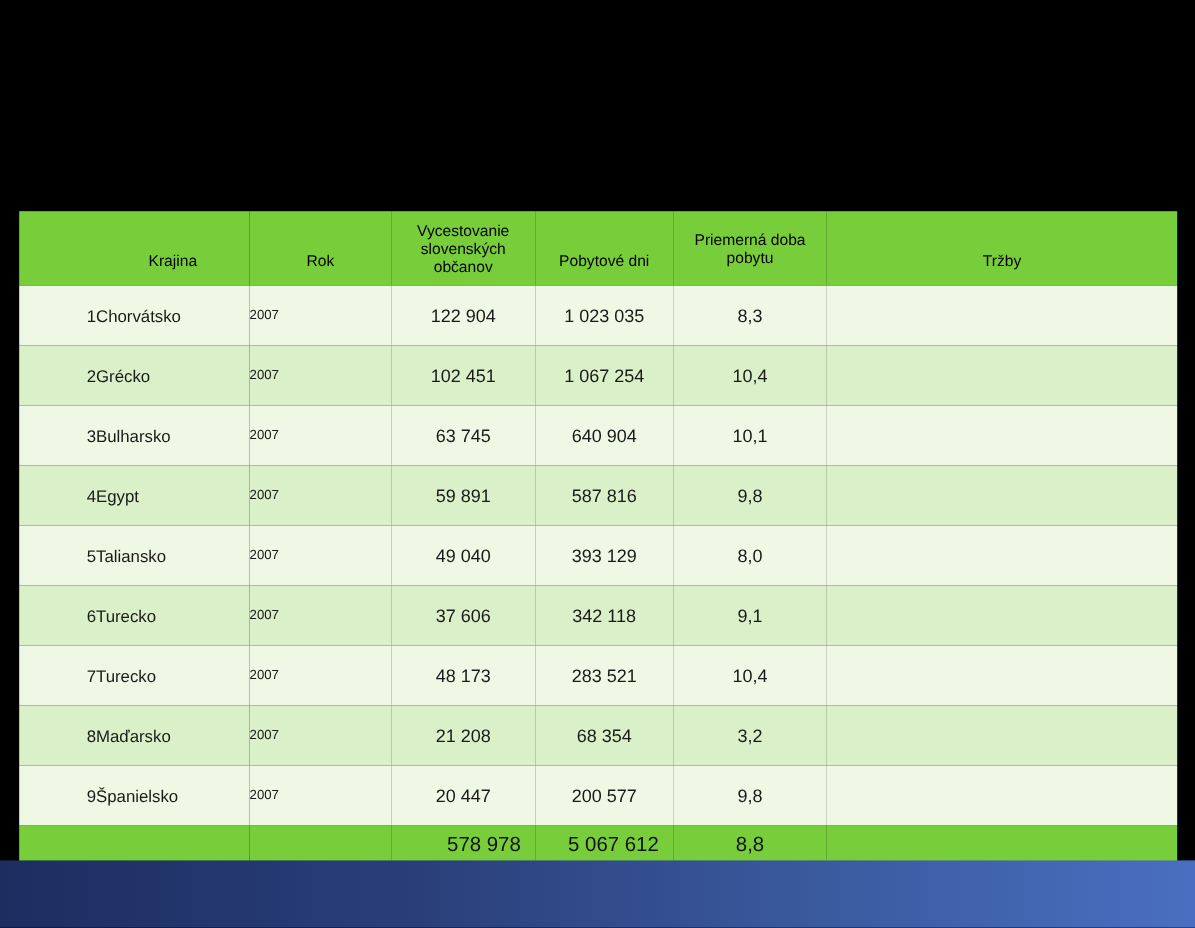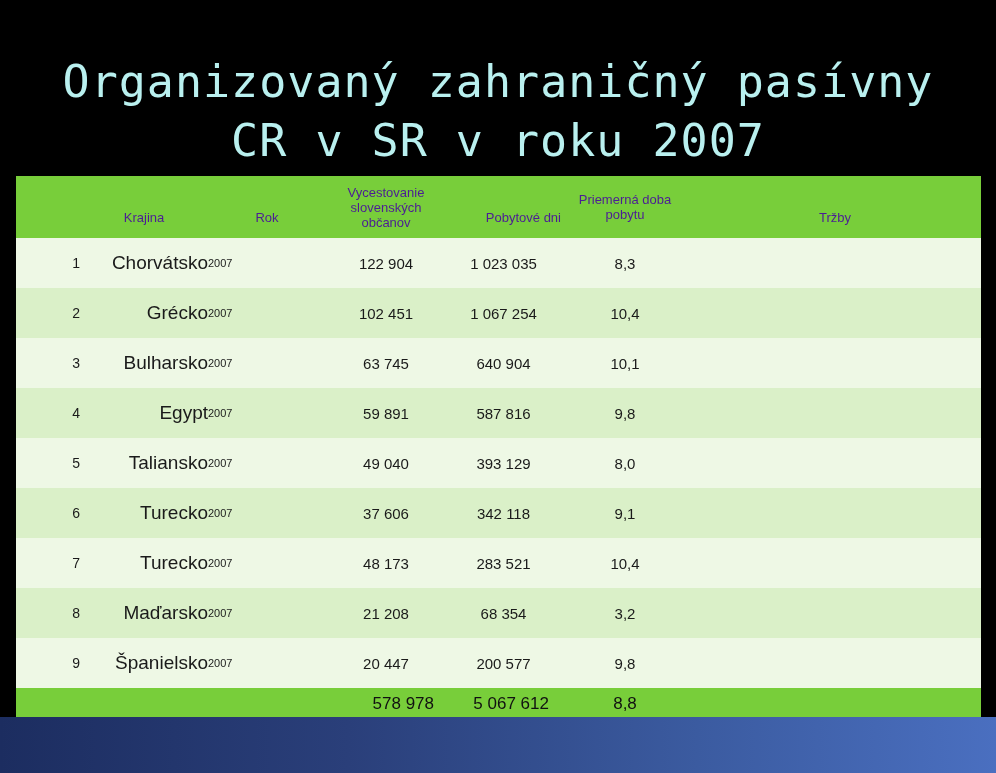--- a/index.html
+++ b/index.html
@@ -57,32 +57,32 @@
     table-layout: fixed;
   }
   table.data td, table.data th {
     padding: 0;
     border: none;
     vertical-align: middle;
   }
   thead th {
     background: #78ce3a;
     height: 62px;
-    color: #4c1d95;
+    color: #000000;
     font-size: 13px;
     font-weight: normal;
     text-align: center;
     line-height: 15px;
     padding: 0 4px;
   }
   thead th.idx-col { width: 64px; }
   thead th.country-col { width: 128px; margin-top: 24px; }
   thead th.year-col { width: 118px; }
   thead th.trips-col { width: 120px; }
-  thead th.days-col { width: 115px; text-align: right; }
+  thead th.days-col { width: 115px; }
   thead th.avg-col { width: 128px; }
   thead th.rev-col { width: 292px; }
 
   thead th .hdr-inner {
     display: block;
     position: relative;
     top: 10px;
   }
 
   tbody tr { height: 50px; }
@@ -92,22 +92,22 @@
     color: #1a1a1a;
     font-size: 13px;
   }
   td.idx {
     text-align: right;
     padding-right: 16px;
     font-size: 14px;
     color: #1a1a1a;
   }
   td.country {
-    text-align: right;
-    font-size: 19px;
+    text-align: left;
+    font-size: 14px;
   }
   td.year {
     text-align: left;
     font-size: 11px;
     vertical-align: bottom;
     padding-bottom: 8px;
   }
   td.num {
     text-align: center;
     padding-right: 12px;
@@ -156,24 +156,20 @@
     font-size: 14px;
     vertical-align: bottom;
     padding-bottom: 8px;
   }
 </style>
 </head>
 <body>
 
 <div class="slide">
 
-  <div class="title">
-    <div>Organizovaný zahraničný pasívny</div>
-    <div>CR v SR v roku 2007</div>
-  </div>
 
   <div class="table-wrap">
     <table class="data">
       <thead>
         <tr>
           <th class="idx-col">
               <span class="hdr-inner"></span>
             </th>
           <th class="country-col">
               <span class="hdr-inner">Krajina</span>

